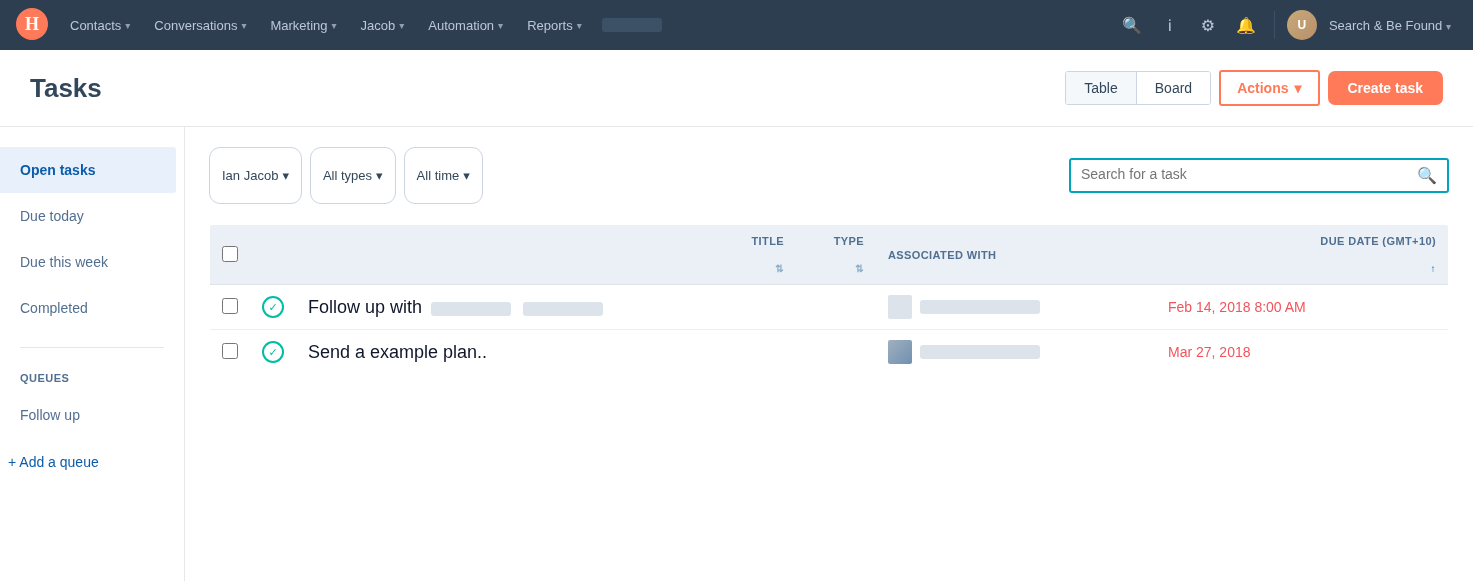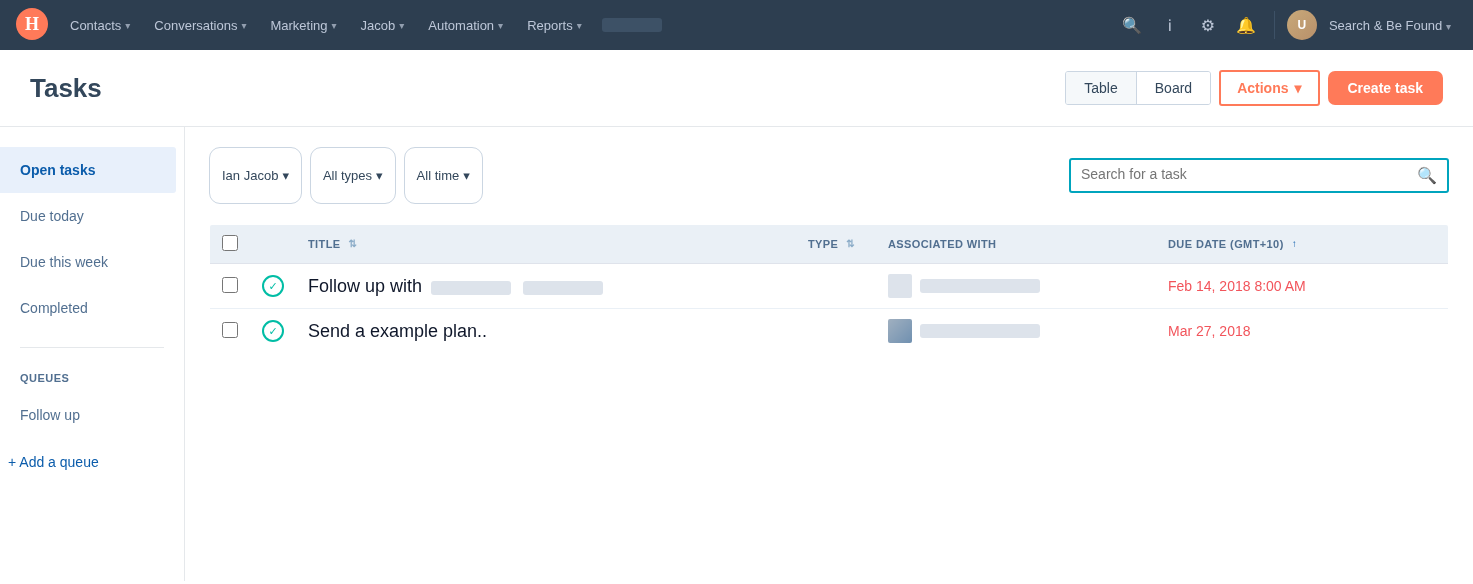--- a/index.html
+++ b/index.html
@@ -252,22 +252,23 @@
       font-size: 11px;
       font-weight: 700;
       text-transform: uppercase;
       color: #516f90;
       letter-spacing: 0.4px;
       border-bottom: 1px solid #dfe3eb;
       white-space: nowrap;
     }
     .th-sort {
       display: flex;
-      align-items: flex-start;
-      gap: 8px;
+      align-items: flex-end;
+      gap: 16px;
+      flex-direction: column;
     }
     .sort-arrows { font-size: 10px; color: #8bacc8; }
     .sort-arrows.active { color: #0b5cab; }
     .task-table td {
       padding: 10px 12px;
       border-bottom: 1px solid #eaf0f6;
       font-size: 14px;
       color: #33475b;
       vertical-align: middle;
     }

